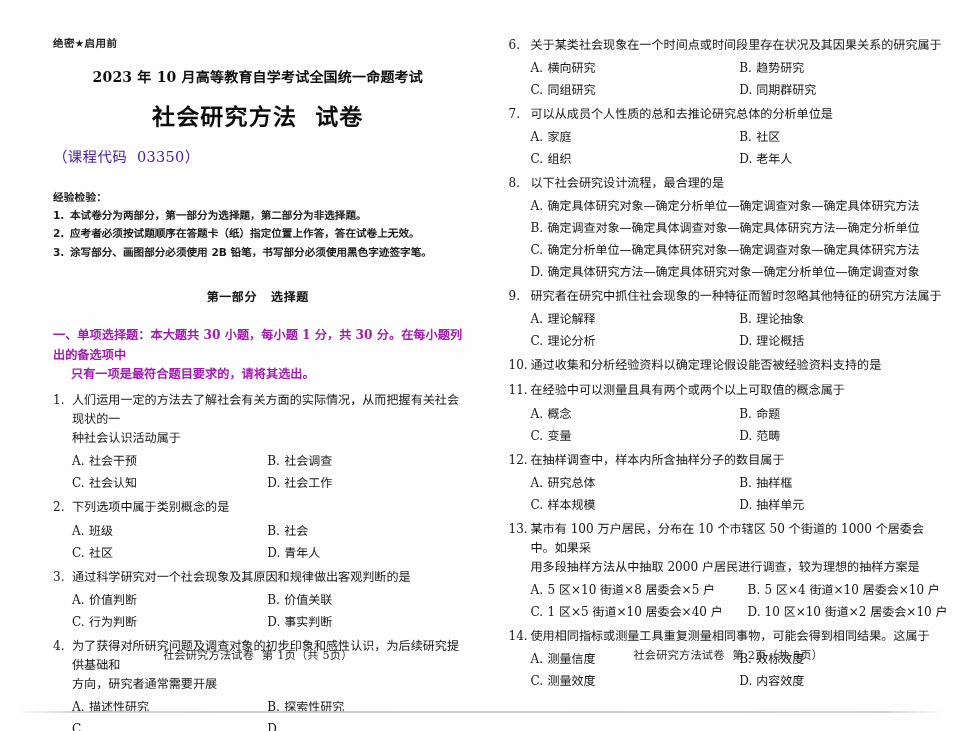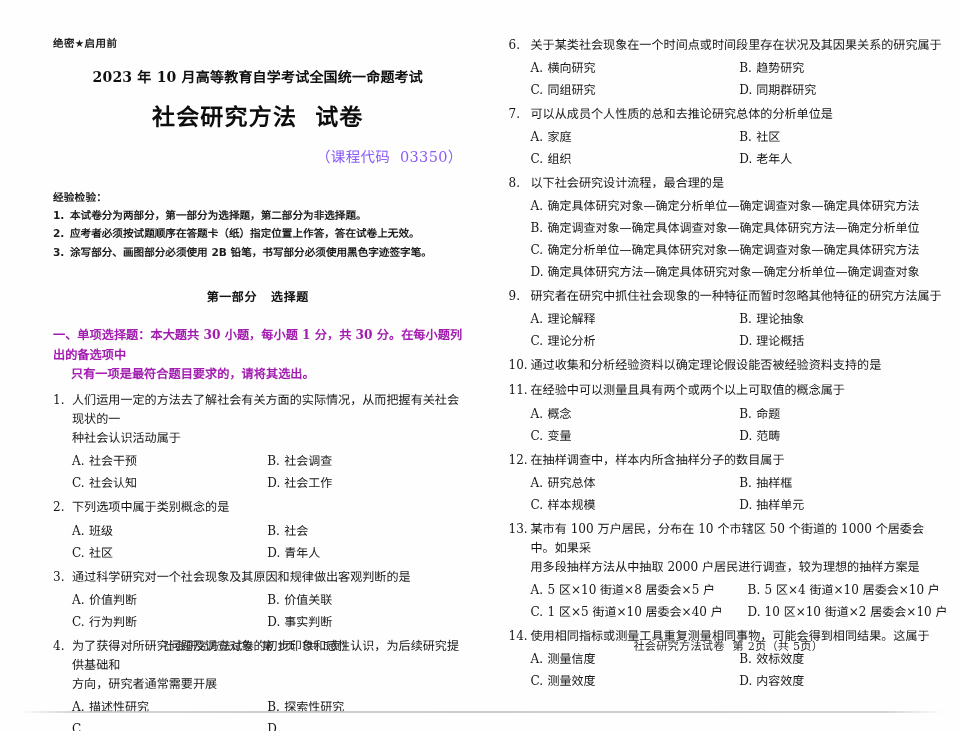--- a/index.html
+++ b/index.html
@@ -51,21 +51,21 @@
   .page {
     position: relative;
     width: 480.5px;
     height: 690px;
     box-sizing: border-box;
     padding: 0 0 0 0;
   }
   .page-inner {
     position: absolute;
     top: 0;
-    bottom: 9px;
+    bottom: 0;
   }
   .page-left .page-inner  { left: 53px; right: 18px; }
   .page-right .page-inner { left: 28px; right: 13px; }
 
   
   .secrecy-line {
     font-family: "DejaVu Sans", "Liberation Sans", sans-serif;
     font-size: 10.5px;
     font-weight: bold;
     letter-spacing: .4px;
@@ -85,24 +85,24 @@
     margin-top: 12px;
     text-align: center;
     font-size: 23px;
     font-weight: bold;
     letter-spacing: 1.2px;
     color: #0d0d0d;
   }
   .paper-title .gap { display: inline-block; width: 18px; }
   .course-code {
     margin-top: 13px;
-    text-align: right;
+    text-align: left;
     font-size: 14.5px;
     letter-spacing: .3px;
-    color: #8b5cf6;
+    color: #4c1d95;
   }
   .course-code .gap { display: inline-block; width: 10px; }
 
   
   .notice {
     margin-top: 22px;
     font-family: "DejaVu Sans", "Liberation Sans", sans-serif;
     font-size: 10.6px;
     font-weight: bold;
     line-height: 1.72;

